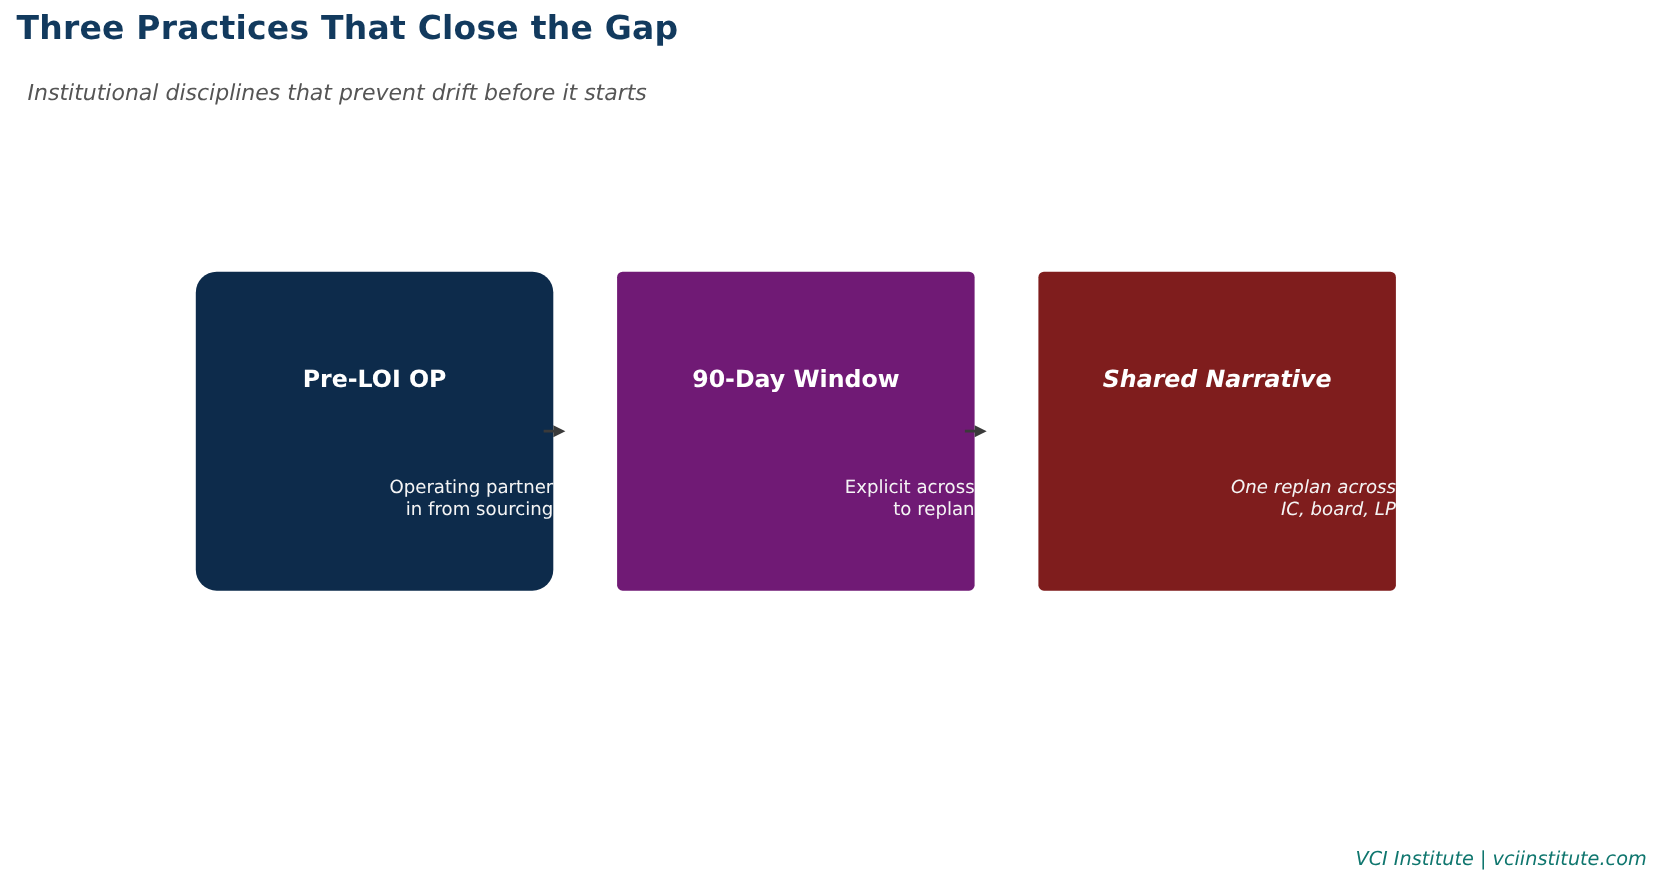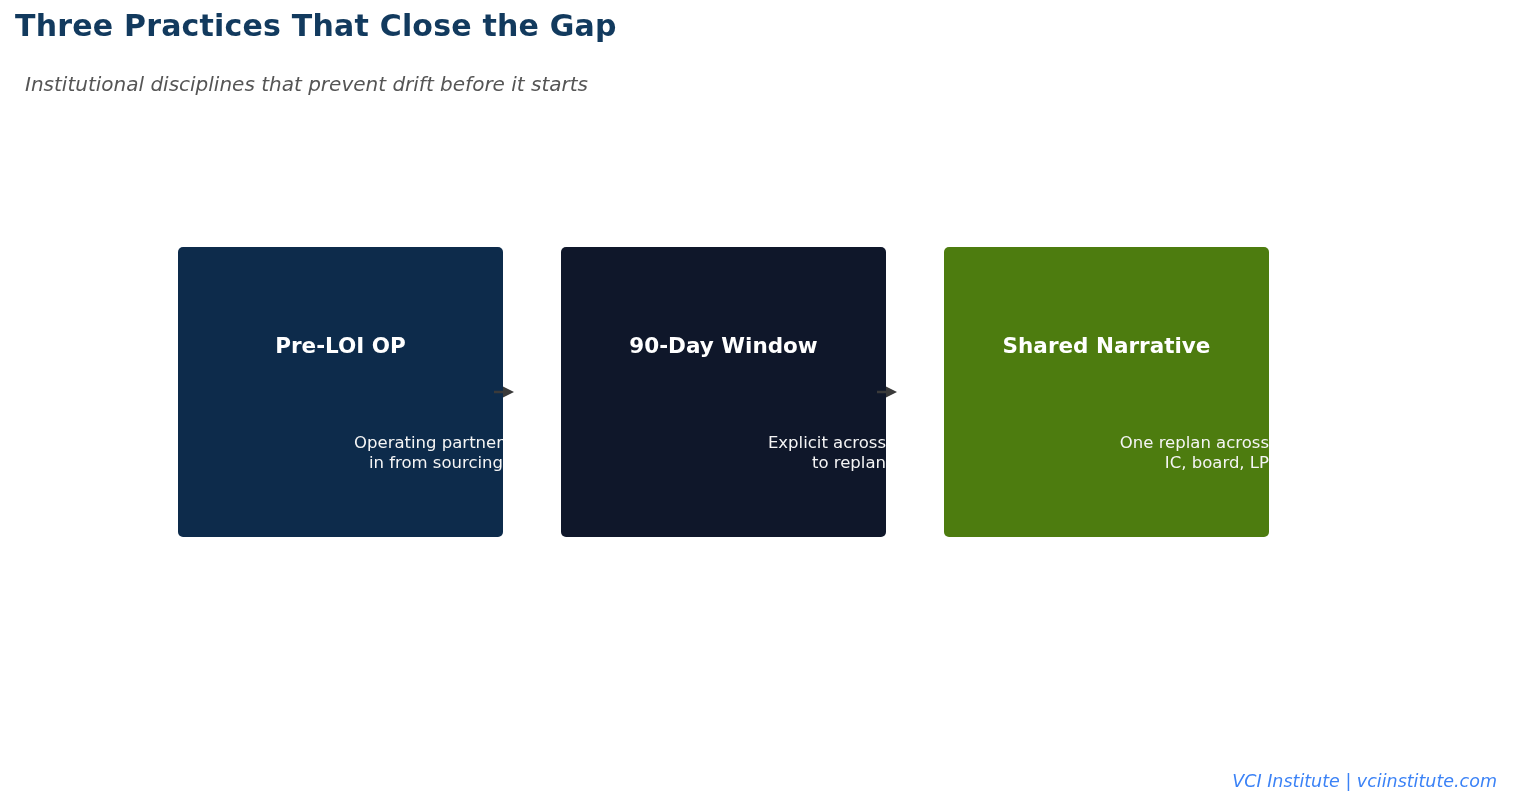--- a/index.html
+++ b/index.html
@@ -75,60 +75,60 @@
   }
   .arrow-1 { left: 494px; }
   .arrow-2 { left: 877px; }
   .arrow svg { display: block; }
   .footer-credit {
     position: absolute;
     right: 18px;
     top: 771px;
     font-size: 17.5px;
     font-style: italic;
-    color: #3b82f6;
+    color: #0f766e;
     text-align: right;
   }
 </style>
 </head>
 <body>
 
 <div class="canvas">
 
   <h1 class="page-title">Three Practices That Close the Gap</h1>
 
   <div class="page-subtitle">Institutional disciplines that prevent drift before it starts</div>
 
-  <div class="card card-1" style="background: rgb(13, 43, 75);">
+  <div class="card card-1" style="background: rgb(13, 43, 75); border-radius: 19px;">
     <div class="card-title">Pre-LOI OP</div>
     <div class="card-body">Operating partner
 in from sourcing</div>
   </div>
 
   <div class="arrow arrow-1" style="color: rgb(58, 58, 58);">
     <svg width="22" height="14" viewBox="0 0 22 14" aria-hidden="true">
       <line x1="0" y1="7" x2="10" y2="7" stroke="currentColor" stroke-width="2.5"></line>
       <polygon points="9,1.5 20,7 9,12.5" fill="currentColor"></polygon>
     </svg>
   </div>
 
-  <div class="card card-2" style="background: #0f172a;">
+  <div class="card card-2" style="background: #701a75;">
     <div class="card-title">90-Day Window</div>
     <div class="card-body">Explicit across
 to replan</div>
   </div>
 
   <div class="arrow arrow-2" style="color: rgb(58, 58, 58);">
     <svg width="22" height="14" viewBox="0 0 22 14" aria-hidden="true">
       <line x1="0" y1="7" x2="10" y2="7" stroke="currentColor" stroke-width="2.5"></line>
       <polygon points="9,1.5 20,7 9,12.5" fill="currentColor"></polygon>
     </svg>
   </div>
 
-  <div class="card card-3" style="background: #4d7c0f;">
+  <div class="card card-3" style="background: #7f1d1d; font-style: italic;">
     <div class="card-title">Shared Narrative</div>
     <div class="card-body">One replan across
 IC, board, LP</div>
   </div>
 
   <div class="footer-credit">VCI Institute  |  vciinstitute.com</div>
 
 </div>
 
 </body></html>

